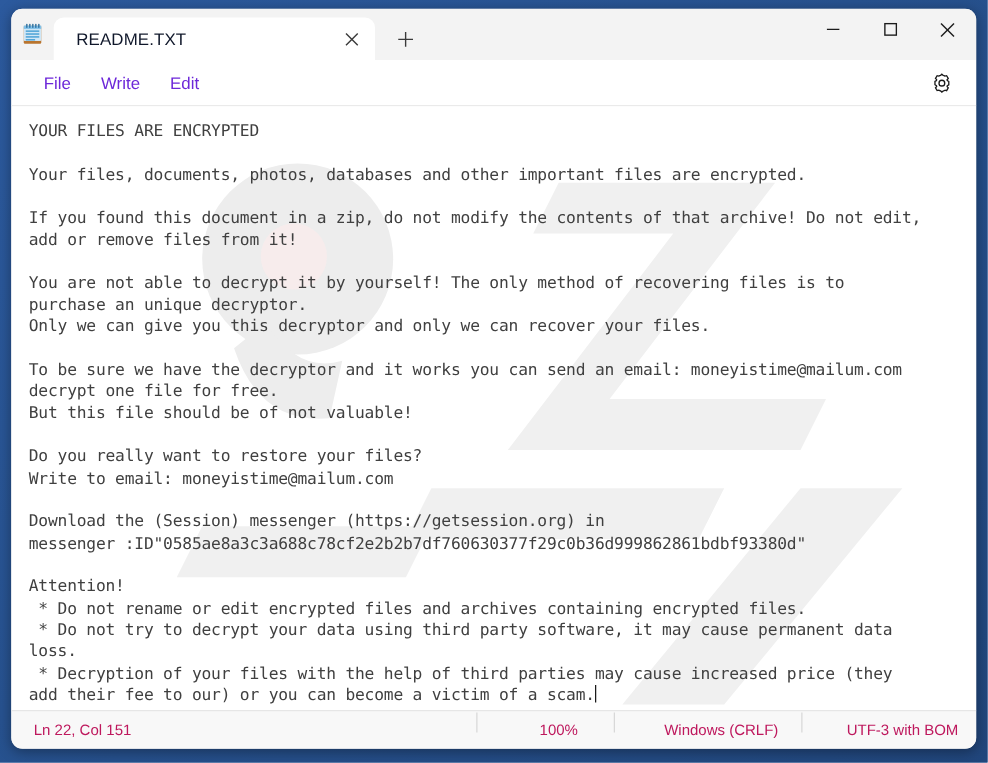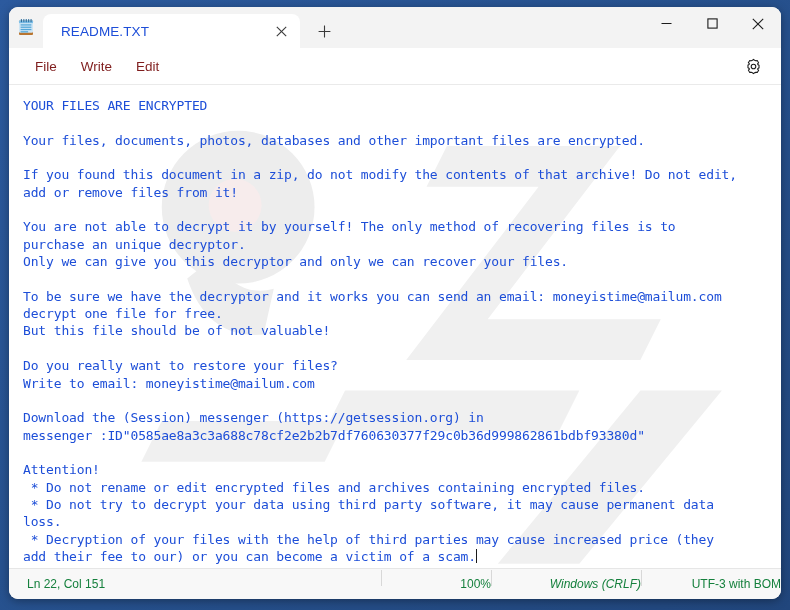--- a/index.html
+++ b/index.html
@@ -70,21 +70,21 @@
     background: #ffffff;
     border-radius: 8px 8px 0 0;
     display: flex;
     align-items: center;
     box-sizing: border-box;
     padding: 0 0 0 18px;
     flex: 0 0 auto;
   }
   .tab-title {
     font-size: 13.5px;
-    color: #1d4ed8;
+    color: #0f172a;
     letter-spacing: .1px;
     white-space: nowrap;
     overflow: hidden;
     text-overflow: ellipsis;
     flex: 1 1 auto;
   }
   .tab-close {
     width: 26px;
     height: 26px;
     margin-right: 6px;
@@ -126,21 +126,21 @@
     height: 36px;
     background: #ffffff;
     display: flex;
     align-items: center;
     padding: 0 6px 0 14px;
     flex: 0 0 auto;
     border-bottom: 1px solid #eaeaea;
   }
   .menu-item {
     font-size: 13.5px;
-    color: #7f1d1d;
+    color: #6d28d9;
     padding: 5px 12px;
     border-radius: 4px;
     white-space: nowrap;
   }
   #menu-spacer { flex: 1 1 auto; }
   #settings-button {
     width: 32px;
     height: 28px;
     border-radius: 4px;
     display: flex;
@@ -161,65 +161,65 @@
     inset: 0;
     pointer-events: none;
     opacity: 1;
   }
   #editor {
     position: relative;
     padding: 12px 14px 0 14px;
     font-family: "DejaVu Sans Mono", "Liberation Mono", monospace;
     font-size: 13px;
     line-height: 17.35px;
-    color: #1d4ed8;
+    color: #404040;
     white-space: pre;
     letter-spacing: -0.15px;
   }
   #caret {
     display: inline-block;
     width: 1px;
     height: 14px;
     background: #1a1a1a;
     vertical-align: -2px;
     margin-left: 0px;
   }
 
   
   #statusbar {
     height: 30px;
     background: #f8f8f8;
     border-top: 1px solid #e6e6e6;
     display: flex;
     align-items: center;
     font-size: 12px;
-    color: #15803d;
+    color: #be185d;
     flex: 0 0 auto;
   }
   #status-position {
     padding-left: 18px;
     flex: 1 1 auto;
   }
   .status-cell {
     position: relative;
-    text-align: right;
+    text-align: center;
     padding-left: 22px;
     box-sizing: border-box;
   }
   .status-cell::before {
     content: "";
     position: absolute;
     left: 0;
     top: -7px;
     height: 16px;
     width: 1px;
     background: #d8d8d8;
   }
   #status-zoom   { width: 110px; }
-  #status-eol    { width: 150px; font-style: italic; }
+  #status-eol    { width: 150px; }
   #status-enc    { width: 140px; }
 </style>
 </head>
 <body>
 
 <div id="desktop"></div>
 
 <div id="window">
 
   <div id="titlebar">

